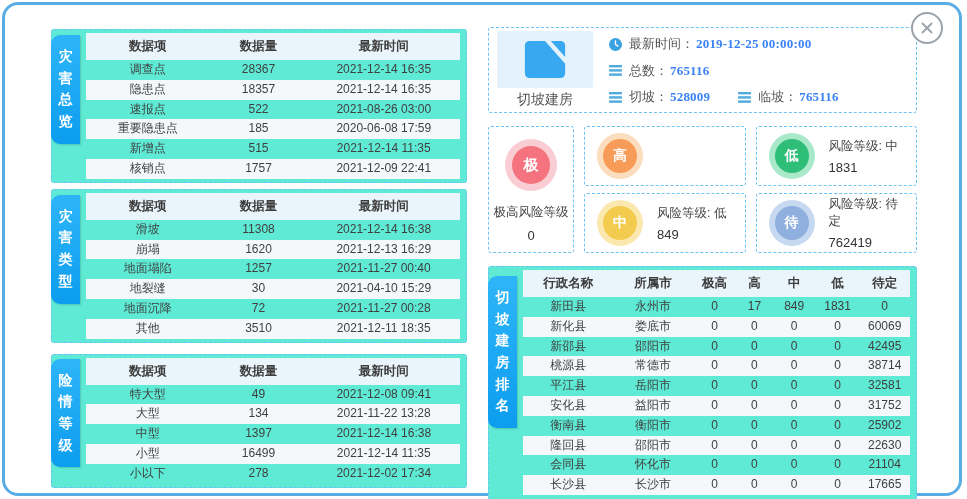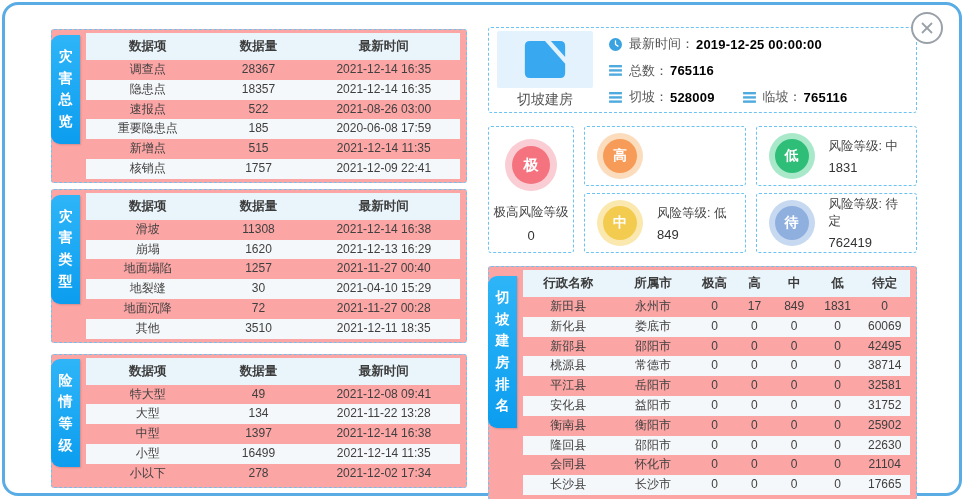--- a/index.html
+++ b/index.html
@@ -3,21 +3,21 @@
 <meta charset="utf-8">
 <style>
   html,body{margin:0;padding:0;background:#fff;}
   body{width:967px;height:499px;position:relative;font-family:"Liberation Sans","DejaVu Sans",sans-serif;overflow:hidden;}
   .window{position:absolute;left:2px;top:2px;width:954px;height:488px;border:3px solid #5AACE4;border-radius:16px;background:#fff;}
   .close-btn{position:absolute;top:7px;right:16px;width:28px;height:28px;border:2px solid #9aa1a9;border-radius:50%;display:flex;align-items:center;justify-content:center;cursor:pointer;background:#fff;z-index:5;}
   .close-btn svg{display:block;}
 
   
   .panel{position:relative;}
-  .panel-box{border:1px dashed #6CC2F3;border-radius:3px;background:#fca5a5;padding:3px 6px 3px 34px;}
+  .panel-box{border:1px dashed #6CC2F3;border-radius:3px;background:#5eead4;padding:3px 6px 3px 34px;}
   .tab{position:absolute;left:0;width:29px;background:linear-gradient(180deg,#2EB5F8,#0C9DEF);border-radius:9px 0 0 9px;color:#fff;font-size:14px;font-weight:bold;padding:11px 0;cursor:pointer;box-shadow:1px 1px 2px rgba(0,0,0,.15);}
   .vtext span{display:block;text-align:center;line-height:1.55;}
 
   
   table.dtable{width:100%;border-collapse:collapse;font-size:12px;color:#3f3f3f;table-layout:fixed;}
   table.dtable th{background:#E9F4FB;color:#3c3c3c;font-weight:bold;font-size:12.5px;padding:5px 2px;}
   table.dtable td{padding:3px 2px;text-align:center;line-height:1.15;white-space:nowrap;overflow:hidden;}
   table.dtable tbody tr:nth-child(even){background:#F5F8FA;}
   .left-table th:nth-child(1),.left-table td:nth-child(1){width:33%;}
   .left-table th:nth-child(2),.left-table td:nth-child(2){width:26%;}
@@ -31,24 +31,24 @@
   .left-col{position:absolute;left:46px;top:24px;width:416px;}
   .right-col{position:absolute;left:483px;top:22px;width:429px;}
   #panel-overview .tab{top:6px;} #panel-type .tab{top:6px;} #panel-level .tab{top:5px;} #panel-rank .tab{top:10px;}
   #panel-type{margin-top:6px;} #panel-level{margin-top:11px;}
 
   
   .info-panel{border:1px dashed #6CC2F3;border-radius:3px;display:flex;height:84px;}
   .summary-left{width:112px;display:flex;flex-direction:column;align-items:center;}
   .icon-tile{width:96px;height:57px;background:#E4F2FD;border-radius:2px;margin-top:3px;display:flex;align-items:center;justify-content:center;}
   .summary-label{font-size:14px;color:#555;margin-top:3px;}
-  .summary-info{flex:1;padding:7px 0 6px 8px;display:flex;flex-direction:column;justify-content:space-between;}
+  .summary-info{flex:1;padding:7px 0 6px 8px;display:flex;flex-direction:column;justify-content:space-between;font-family:Liberation Serif, serif;}
   .info-line{display:flex;align-items:center;font-size:13px;color:#555;}
   .info-line .ic{margin-right:7px;display:flex;align-items:center;}
-  .info-value{color:#000000;font-weight:bold;margin-left:2px;letter-spacing:.2px;text-align:right;}
+  .info-value{color:#3b82f6;font-weight:bold;margin-left:2px;letter-spacing:.2px;text-align:right;}
   .gap-group{display:flex;align-items:center;margin-left:28px;}
 
   
   .risk-row{display:flex;margin-top:13px;}
   .extreme-card{width:86px;border:1px dashed #6CC2F3;border-radius:3px;display:flex;flex-direction:column;align-items:center;padding:12px 2px 8px;box-sizing:border-box;height:127px;}
   .small-cards{flex:1;margin-left:10px;display:grid;grid-template-columns:1fr 1fr;grid-gap:7px 10px;}
   .risk-card{border:1px dashed #6CC2F3;border-radius:3px;display:flex;align-items:center;padding:6px 12px;height:60px;box-sizing:border-box;}
   .halo{width:46px;height:46px;border-radius:50%;display:flex;align-items:center;justify-content:center;flex:0 0 auto;}
   .core{width:34px;height:34px;border-radius:50%;display:flex;align-items:center;justify-content:center;color:#fff;font-size:14px;font-weight:bold;}
   .extreme-card .halo{width:52px;height:52px;} .extreme-card .core{width:38px;height:38px;font-size:15px;}

